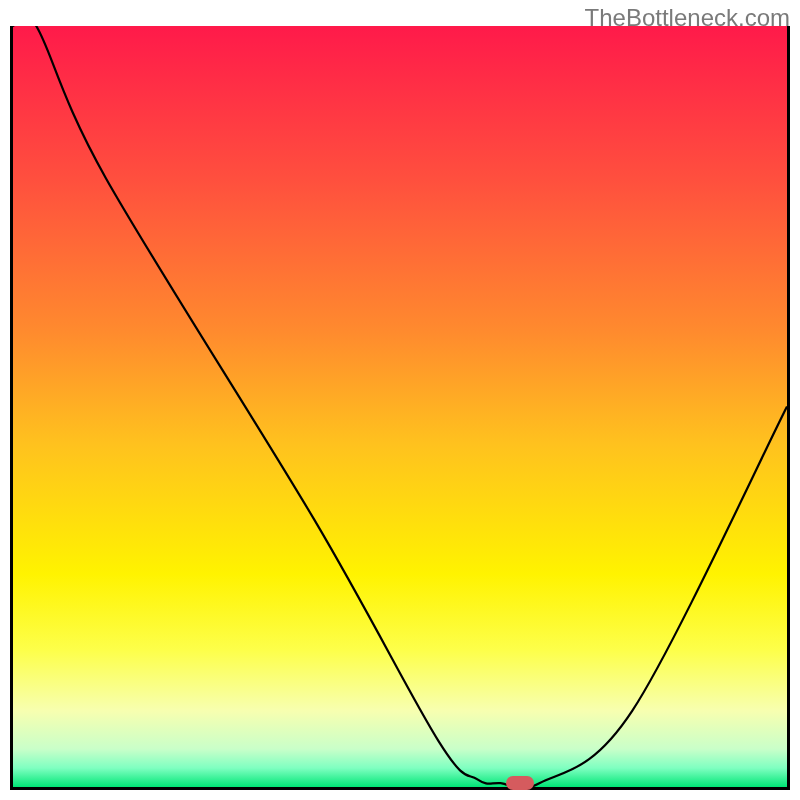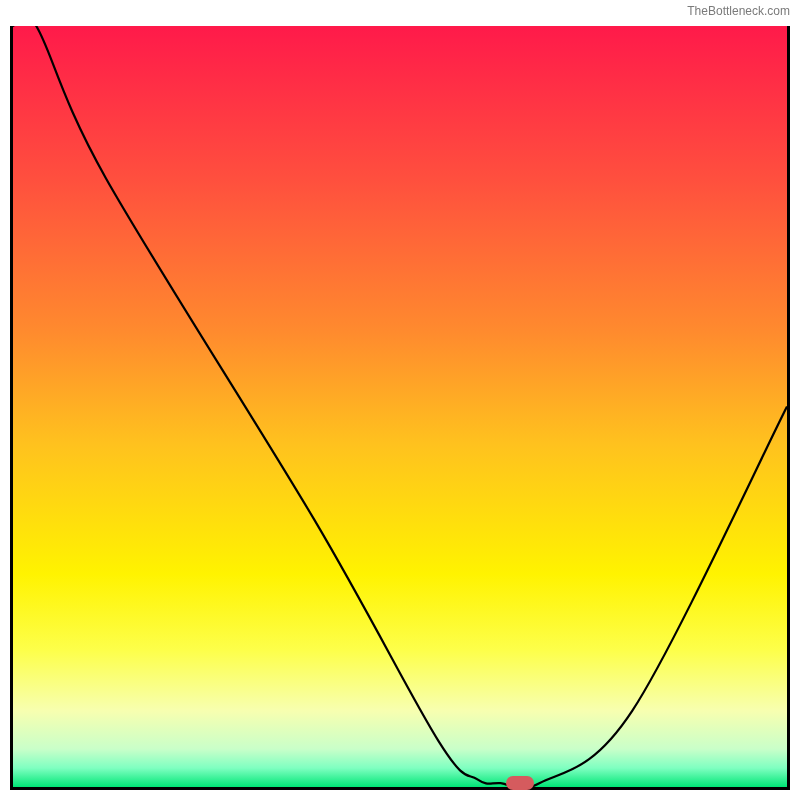--- a/index.html
+++ b/index.html
@@ -7,21 +7,21 @@
     padding: 0;
     width: 800px;
     height: 800px;
     background: #ffffff;
     font-family: Arial, Helvetica, sans-serif;
   }
   .watermark {
     position: absolute;
     top: 4px;
     right: 10px;
-    font-size: 12px;
+    font-size: 24px;
     font-weight: 500;
     color: #7a7a7a;
     letter-spacing: 0px;
     z-index: 10;
   }
   .chart-frame {
     position: absolute;
     top: 26px;
     left: 10px;
     width: 780px;

